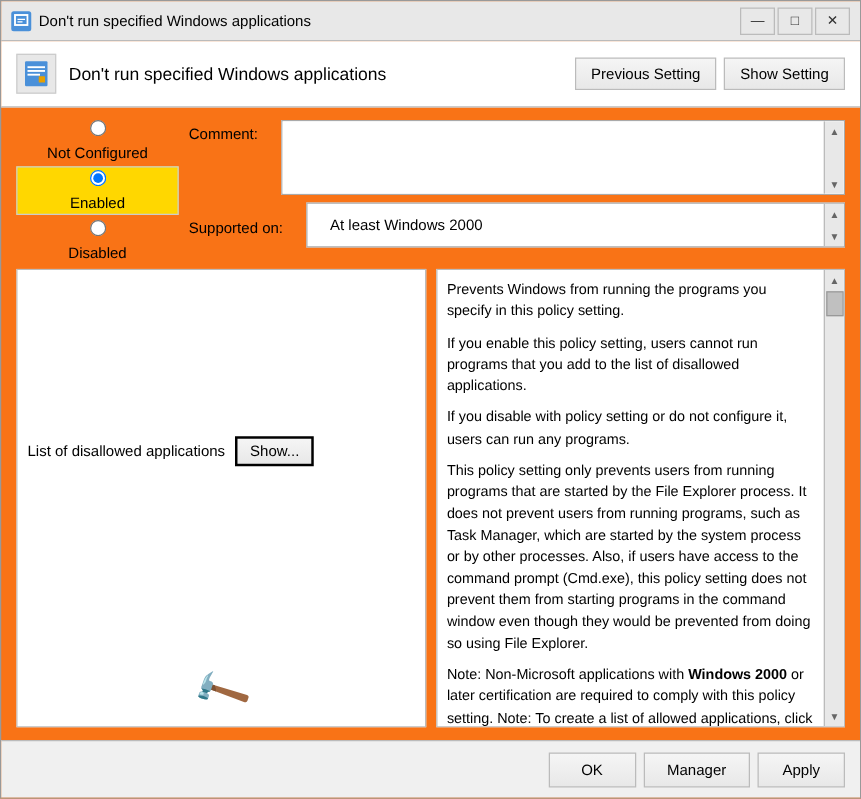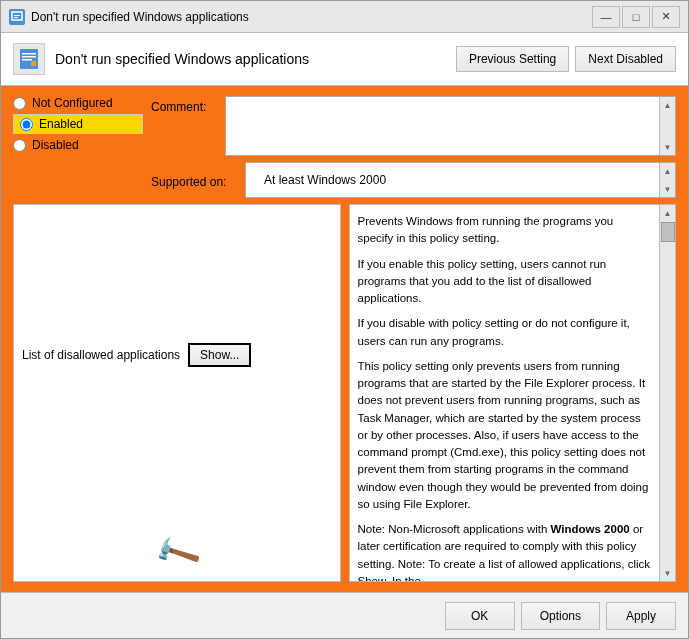--- a/index.html
+++ b/index.html
@@ -111,20 +111,21 @@
     .radio-group {
       display: flex;
       flex-direction: column;
       gap: 4px;
     }
     .radio-item {
       display: flex;
       align-items: center;
       gap: 6px;
       cursor: pointer;
+      flex-direction: column;
     }
     .radio-item input[type="radio"] {
       cursor: pointer;
     }
     .radio-label {
       font-size: 12px;
     }
     .radio-item.enabled-item {
       background: #ffd700;
       padding: 2px 6px;
@@ -328,21 +329,21 @@
         <rect x="3" y="2" width="18" height="20" fill="#4a90d9" rx="1"></rect>
         <rect x="5" y="6" width="14" height="1.5" fill="white"></rect>
         <rect x="5" y="9" width="14" height="1.5" fill="white"></rect>
         <rect x="5" y="12" width="10" height="1.5" fill="white"></rect>
         <rect x="14" y="14" width="5" height="5" fill="#e8a000" rx="0.5"></rect>
       </svg>
     </div>
     <span class="header-title">Don't run specified Windows applications</span>
     <div class="header-buttons">
       <button class="btn">Previous Setting</button>
-      <button class="btn">Next Disabled</button>
+      <button class="btn">Show Setting</button>
     </div>
   </div>
 
   <div class="content-area">
 
     <div style="display: grid; grid-template-columns: 130px 1fr; gap: 8px; margin-bottom: 6px;">
 
       <div class="radio-group">
         <label class="radio-item">
           <input type="radio" name="config" style="">
@@ -410,16 +411,16 @@
           <div class="scroll-thumb"></div>
           <div style="flex:1;"></div>
           <div class="scroll-arrow">▼</div>
         </div>
       </div>
     </div>
   </div>
 
   <div class="footer-area">
     <button class="footer-btn">OK</button>
-    <button class="footer-btn">Options</button>
+    <button class="footer-btn">Manager</button>
     <button class="footer-btn">Apply</button>
   </div>
 </div>
 
 </body></html>

